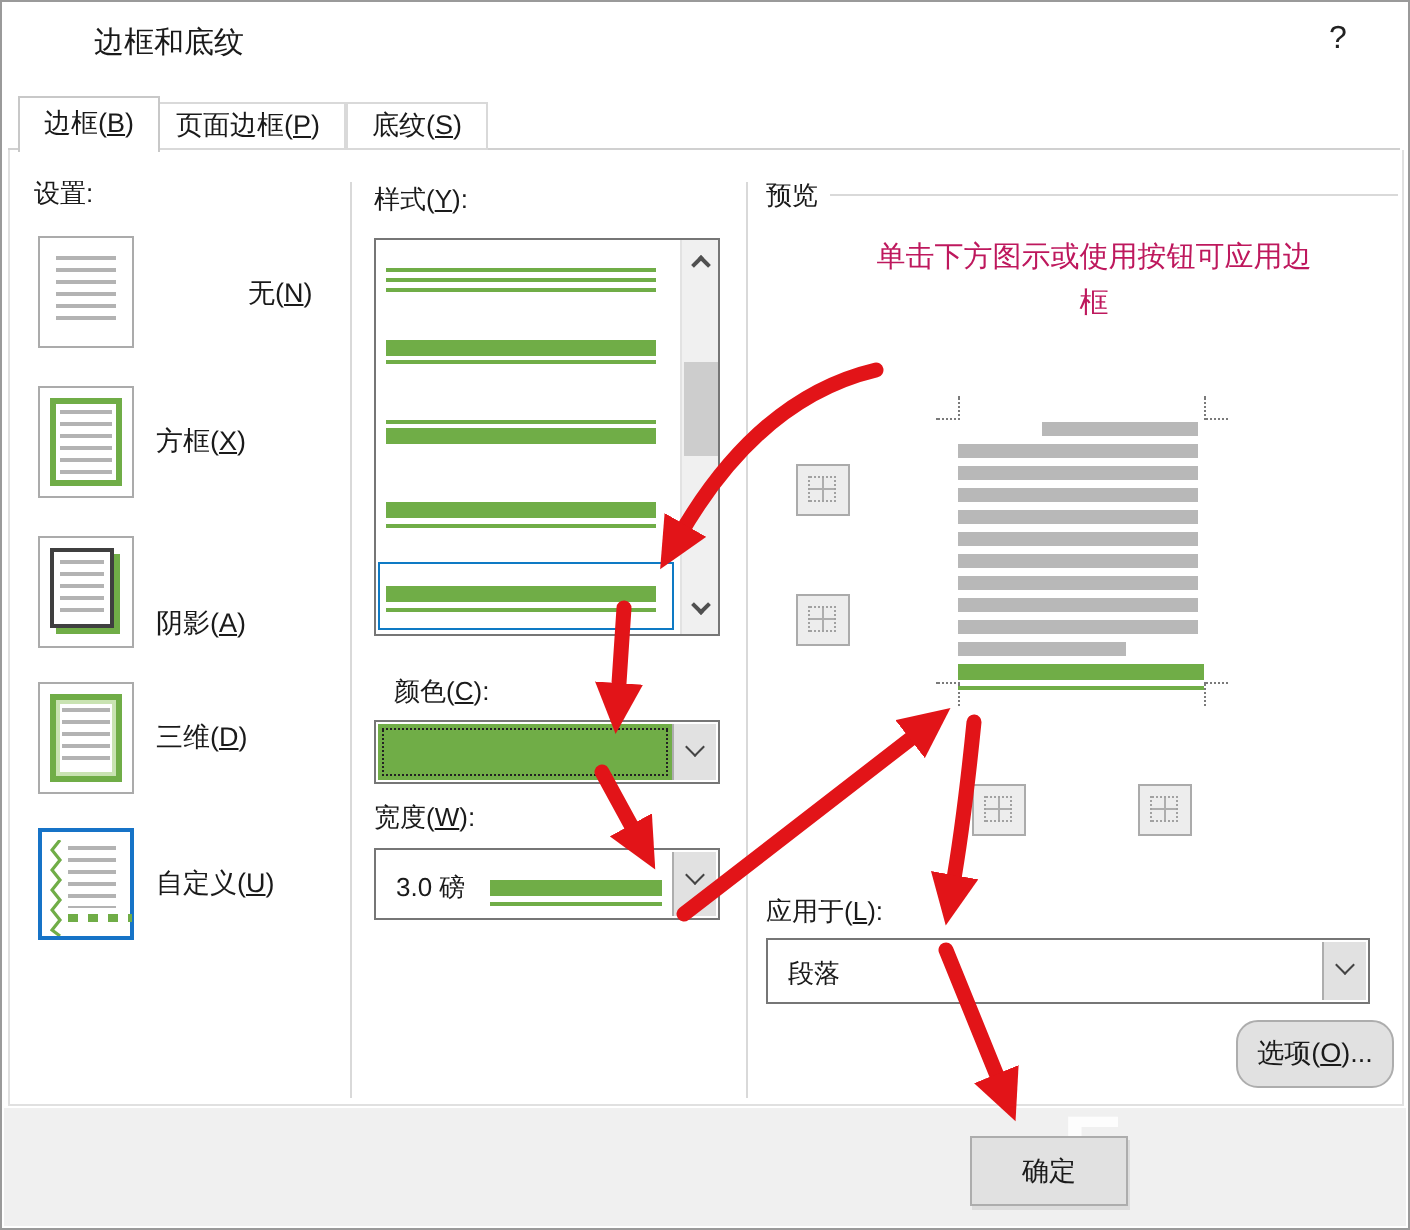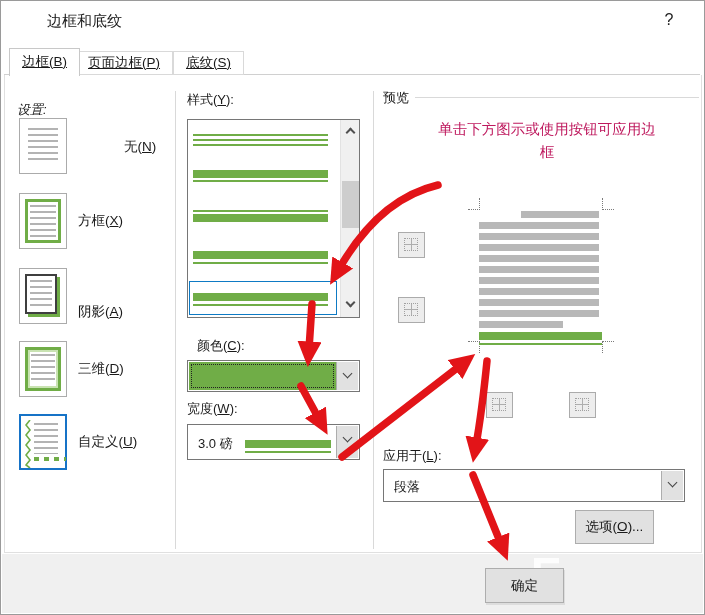--- a/index.html
+++ b/index.html
@@ -11,21 +11,21 @@
     font-size:13px; color:#1a1a1a;
   }
   
   .titlebar{ position:absolute; left:0; top:0; width:100%; height:44px; background:#fff;margin-left:32px; }
   .title{ position:absolute; left:14px; top:11px; font-size:15px; }
   .tb-btn{ position:absolute; top:4px; width:30px; height:30px; text-align:center; line-height:30px; color:#222; cursor:default; }
   #help-btn{ right:52px; font-size:16px; }
   #close-btn{ right:12px; font-size:22px; font-weight:300; }
   
   .tabline{ position:absolute; left:3px; right:4px; top:73px; height:1px; background:#d0d0d0; }
-  .tab{ position:absolute; top:50px; height:24px; background:#fff; border:1px solid #d9d9d9; padding:0 12px; line-height:22px; font-size:13.5px;text-decoration:underline; }
+  .tab{ position:absolute; top:50px; height:24px; background:#fff; border:1px solid #d9d9d9; padding:0 12px; line-height:22px; font-size:13.5px; }
   .tab.active{ top:47px; height:28px; line-height:26px; border-color:#c8c8c8; border-bottom:none; z-index:3; }
   #tab-border{ left:8px; }
   #tab-page-border{ left:74px; }
   #tab-shading{ left:172px; }
   u{ text-decoration:underline; }
   
   .panel{ position:absolute; left:3px; top:74px; width:698px; height:478px; background:#fff; border:1px solid #e0e0e0; border-top:none; }
   .vdiv{ position:absolute; top:90px; height:458px; width:1px; background:#d9d9d9; }
   #vdiv1{ left:174px; } #vdiv2{ left:372px; }
   .footer{ position:absolute; left:1px; right:1px; bottom:1px; top:553px; background:#f0f0f0; }
@@ -80,21 +80,21 @@
   .pv-green-thin{ position:absolute; left:11px; top:145px; width:123px; height:2px; background:#70ad47; }
   .border-btn{ position:absolute; width:27px; height:26px; background:#ededed; border:1px solid #ababab; }
   .bb-ico{ position:absolute; left:5px; top:5px; width:14px; height:13px; border:1px dotted #8f8f8f;
     background:
       linear-gradient(#9f9f9f 0 0) center/100% 1px no-repeat,
       linear-gradient(90deg,#9f9f9f 0 0) center/1px 100% no-repeat; opacity:.8; }
   
   #apply-combo{ left:382px; top:468px; width:302px; height:33px; }
   #apply-value{ position:absolute; left:10px; top:8px; }
   .btn{ position:absolute; background:#e1e1e1; border:1px solid #adadad; text-align:center; font-size:13.5px; color:#1a1a1a; }
-  #options-btn{ left:574px; top:509px; width:79px; height:34px; line-height:32px; }
+  #options-btn{ left:617px; top:509px; width:79px; height:34px; line-height:32px;border-radius:11px; }
   #ok-btn{ left:484px; top:567px; width:79px; height:35px; line-height:33px; box-shadow:1px 2px 0 rgba(0,0,0,.08); }
   .watermark{ position:absolute; left:530px; top:546px; font-size:46px; font-weight:bold; color:#ffffff; opacity:.9; }
   
   #arrows{ position:absolute; left:0; top:0; width:705px; height:615px; pointer-events:none; z-index:9; }
 </style>
 </head>
 <body>
 
 <div id="dialog">
 
@@ -107,21 +107,21 @@
   <div class="tabline"></div>
   <div class="tab active" id="tab-border">边框(<u>B</u>)</div>
   <div class="tab" id="tab-page-border">页面边框(<u>P</u>)</div>
   <div class="tab" id="tab-shading">底纹(<u>S</u>)</div>
 
   <div class="panel"></div>
   <div class="vdiv" id="vdiv1"></div>
   <div class="vdiv" id="vdiv2"></div>
   <div class="footer"></div>
 
-  <div class="sec-label" style="left:16px; top:100px;font-style:italic;">设置:</div>
+  <div class="sec-label" style="left:16px; top:87px;">设置:</div>
 
   <div class="set-item-icon" style="top:117px;">
     <div class="set-page">
         <div class="txtlines"></div>
       </div>
   </div>
   <div class="set-label" style="top:137px;margin-left:46px;">无(<u>N</u>)</div>
 
   <div class="set-item-icon icon-box" style="top:192px;">
     <div class="set-page">

